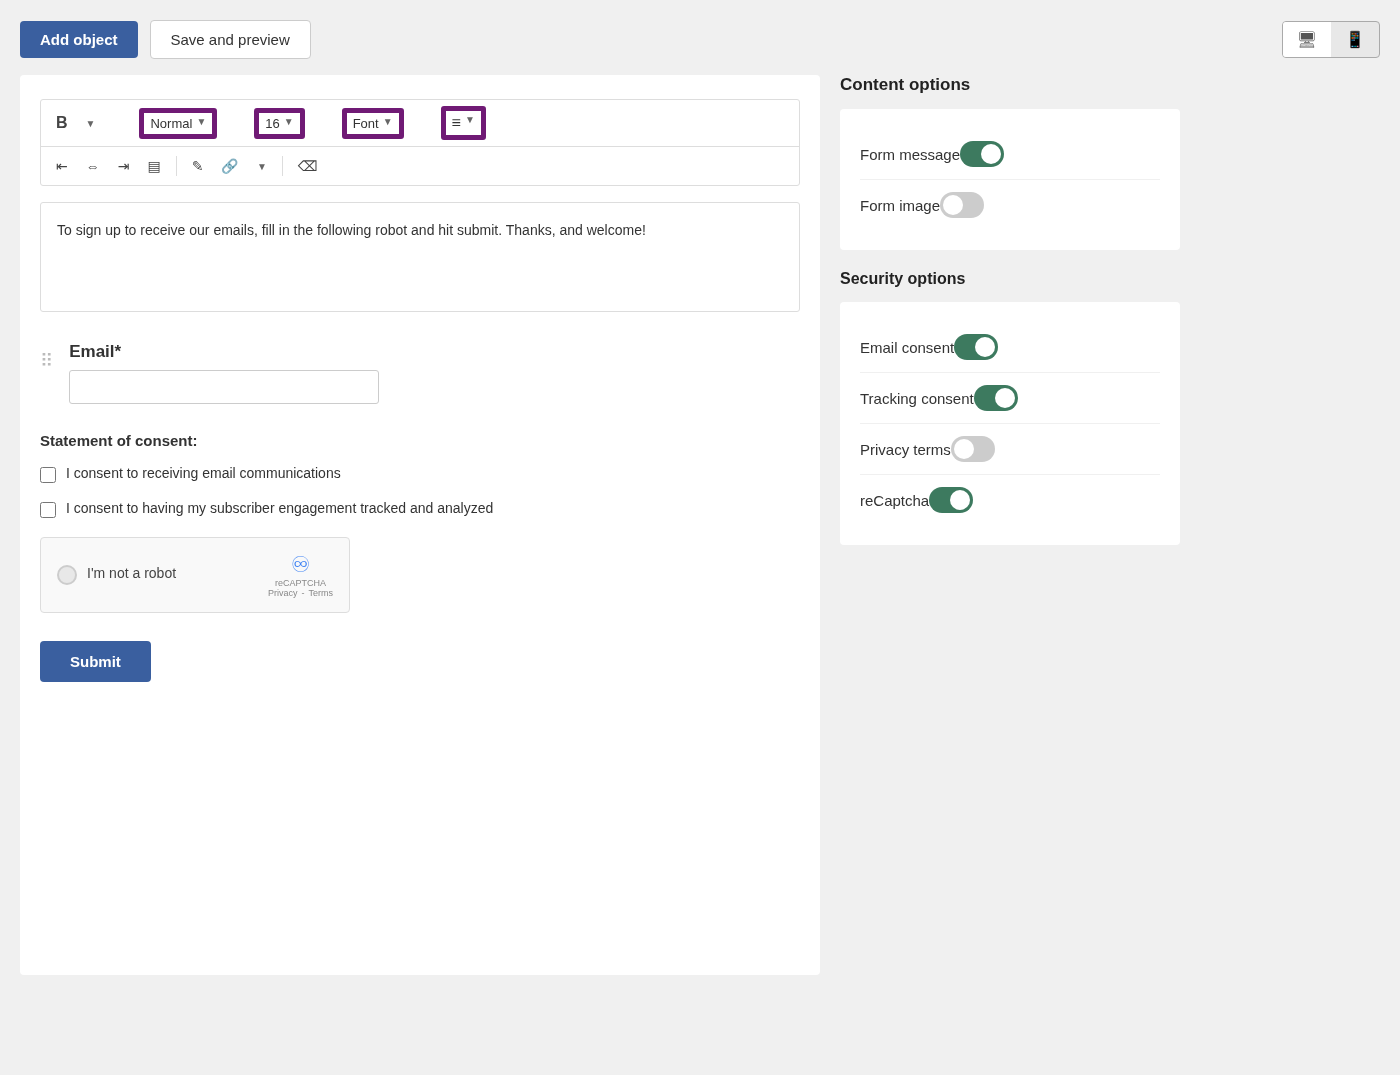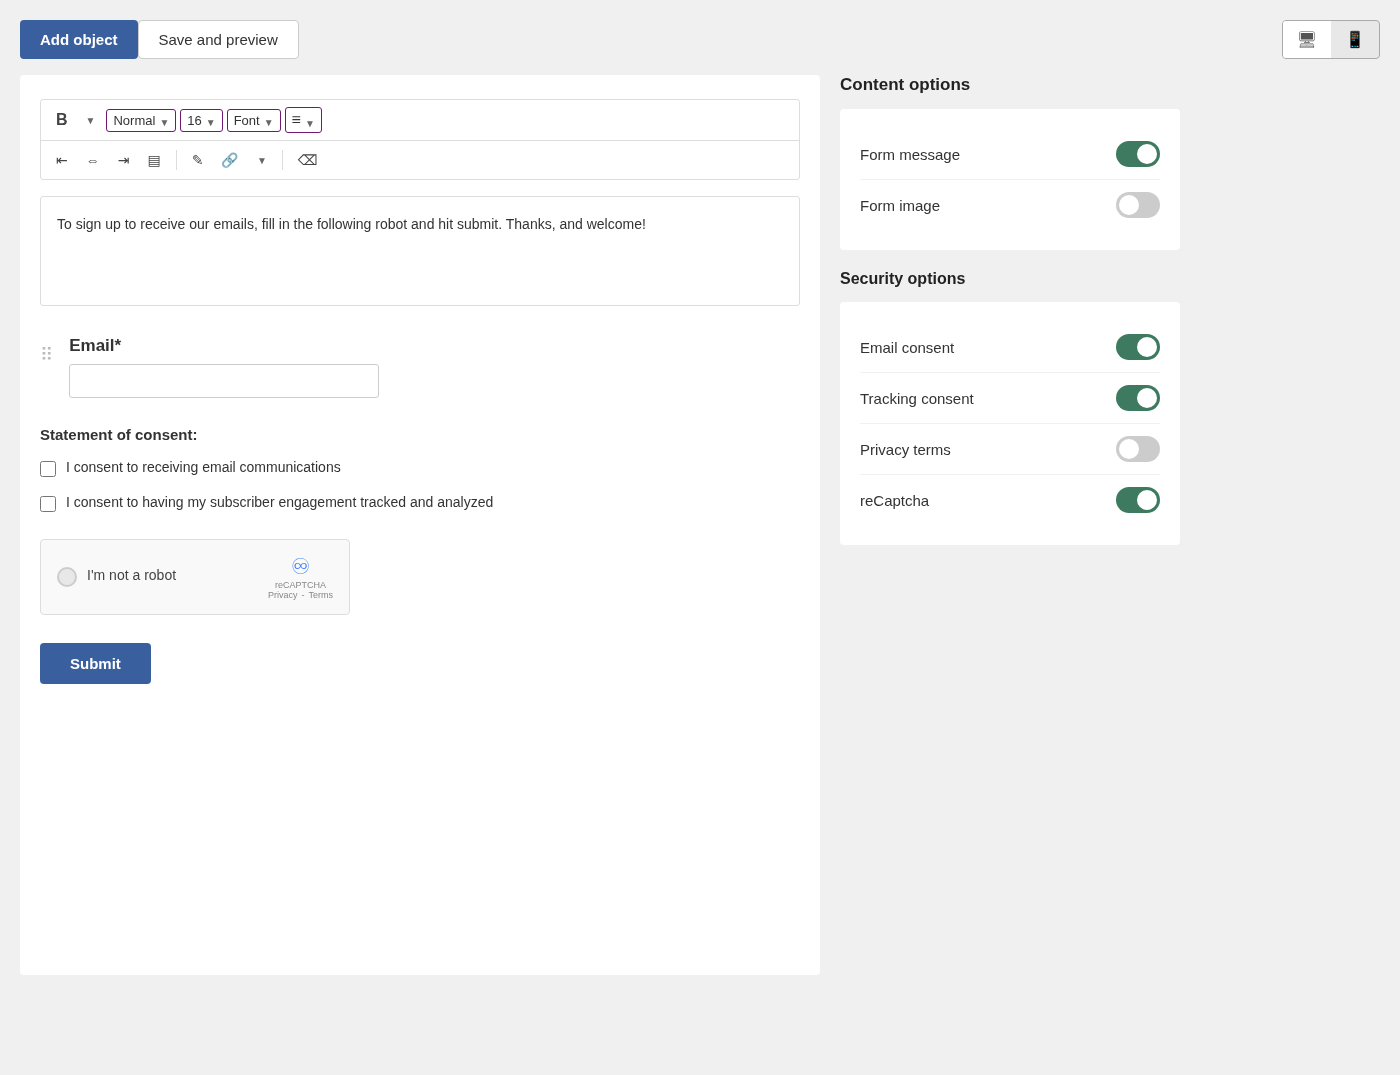--- a/index.html
+++ b/index.html
@@ -8,20 +8,22 @@
       font-family: -apple-system, BlinkMacSystemFont, 'Segoe UI', Arial, sans-serif;
       font-size: 14px;
       color: #333;
       min-height: 1075px;
       padding: 20px;
     }
 
     
     .top-toolbar {
       display: flex;
+      align-items: center;
+      gap: 12px;
       margin-bottom: 16px;
     }
     .btn-add-object {
       background: #3a5f9f;
       color: #fff;
       border: none;
       border-radius: 4px;
       padding: 10px 20px;
       font-size: 15px;
       font-weight: 600;
@@ -99,29 +101,30 @@
       padding: 4px 6px;
       cursor: pointer;
       color: #444;
       font-size: 14px;
       display: flex;
       align-items: center;
       gap: 2px;
     }
     .rte-bold { font-weight: bold; font-size: 16px; }
     .rte-select {
-      border: 1px solid #701a75;
+      border: 5px solid #701a75;
       border-radius: 3px;
       background: #fff;
       padding: 3px 6px;
       font-size: 13px;
       cursor: pointer;
       display: flex;
-      align-items: flex-end;
+      align-items: flex-start;
       gap: 4px;
+      margin-left: 33px;
     }
     .chevron {
       font-size: 10px;
       color: #666;
     }
     .rte-separator {
       width: 1px;
       height: 20px;
       background: #ddd;
       margin: 0 4px;
@@ -169,21 +172,21 @@
       max-width: 310px;
       border: 1px solid #ccc;
       border-radius: 3px;
       padding: 8px 10px;
       font-size: 14px;
       background: #fff;
     }
 
     
     .consent-section {
-      margin-bottom: 26px;
+      margin-bottom: 18px;
     }
     .consent-title {
       font-weight: 700;
       margin-bottom: 14px;
       font-size: 15px;
     }
     .consent-item {
       display: flex;
       align-items: center;
       gap: 10px;
@@ -271,21 +274,20 @@
     }
     .options-card {
       background: #fff;
       border-radius: 4px;
       padding: 20px;
       margin-bottom: 20px;
     }
     .option-row {
       display: flex;
       align-items: center;
-      justify-content: space-between;
       padding: 12px 0;
       border-bottom: 1px solid #f0f0f0;
     }
     .option-row:last-child {
       border-bottom: none;
     }
     .option-label {
       font-size: 15px;
       color: #333;
     }

